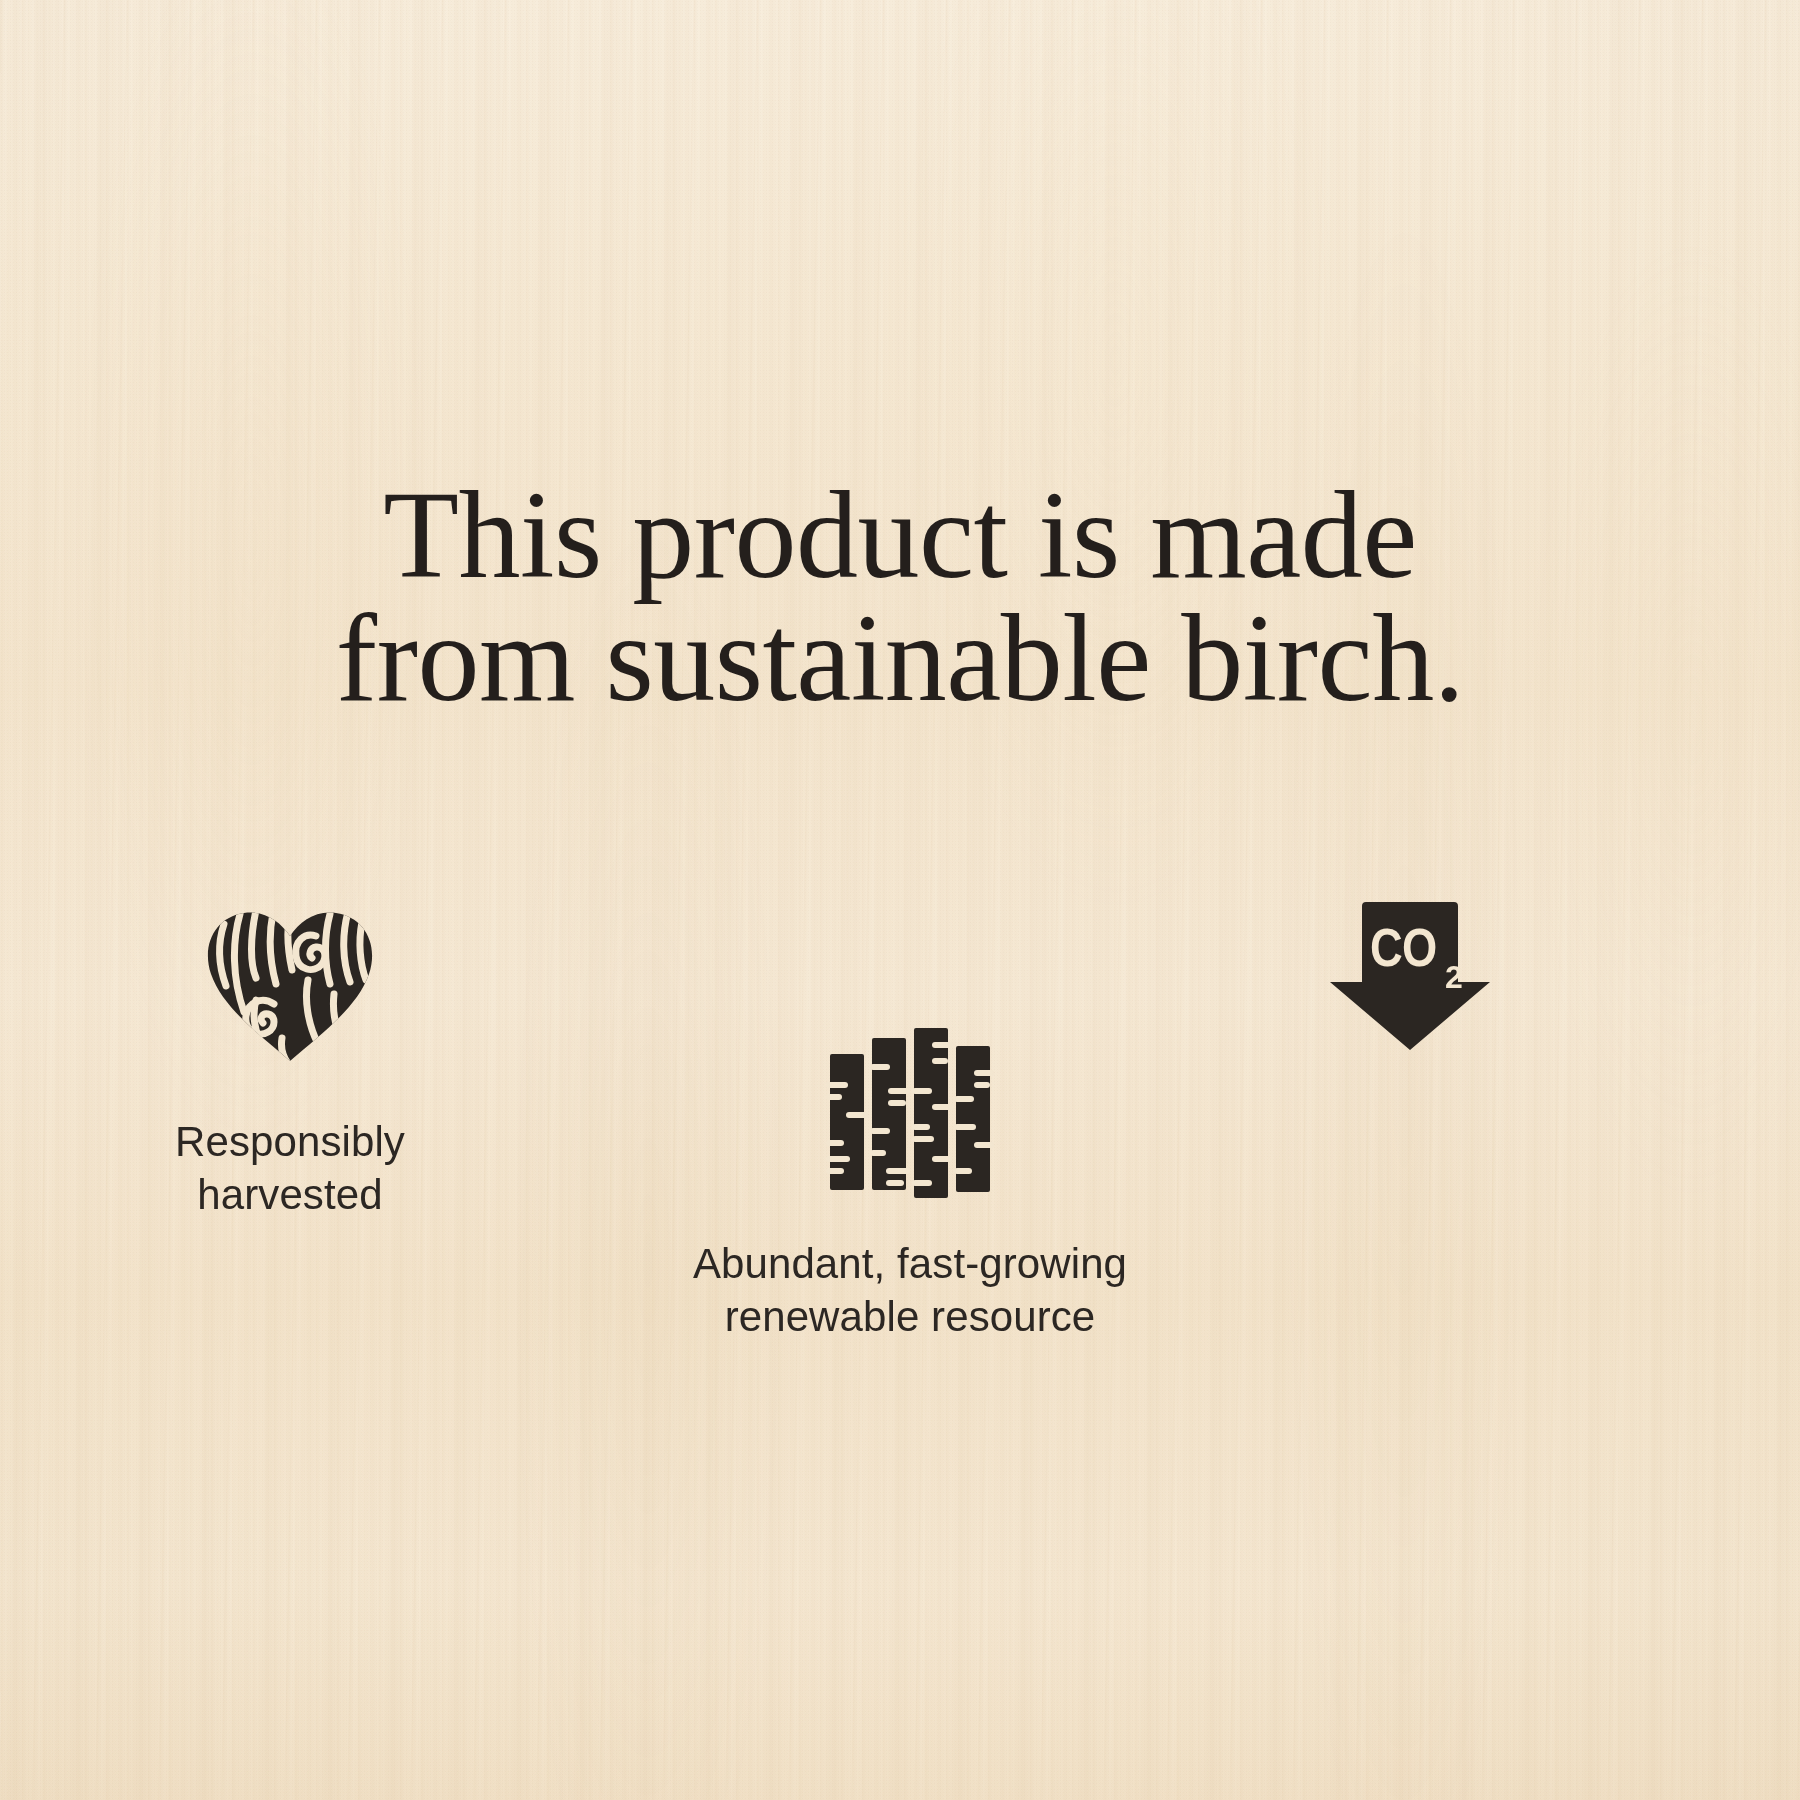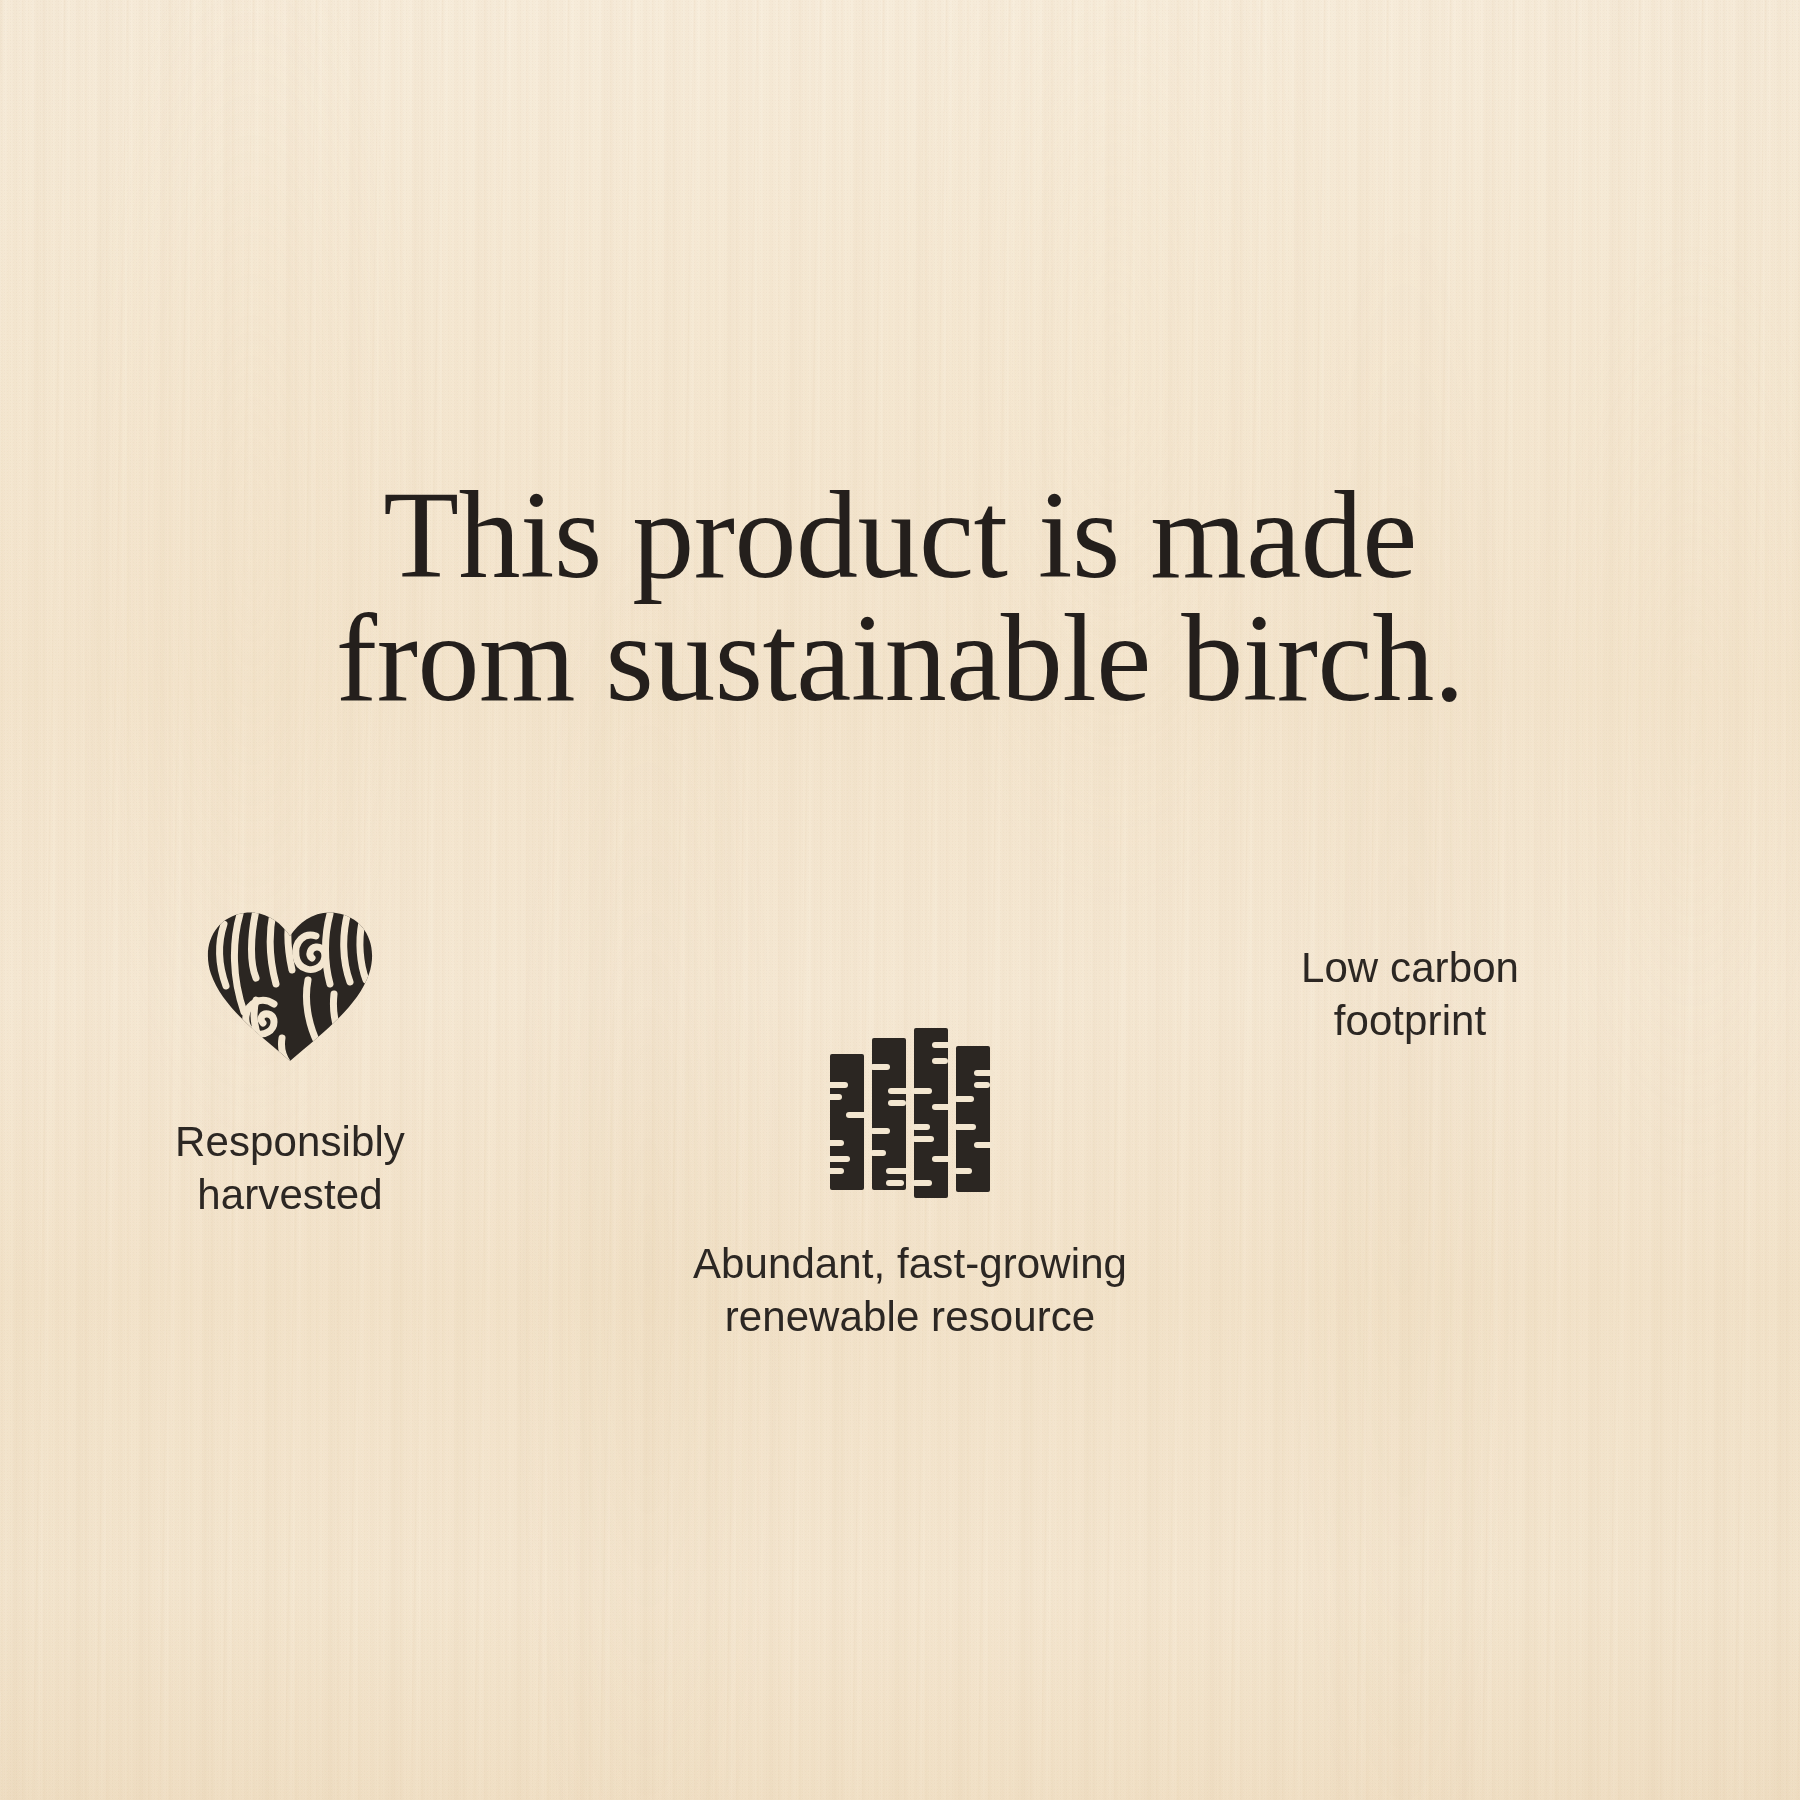--- a/index.html
+++ b/index.html
@@ -275,18 +275,23 @@
             <rect x="148" y="114" width="20" height="6" rx="3"></rect>
             <rect x="128" y="140" width="18" height="6" rx="3"></rect>
           </g>
         </svg>
       </span>
       <span class="feature-label">Abundant, fast-growing
 renewable resource</span>
     </div>
 
     <div class="feature feature-carbon">
-      <span class="feature-label">Low carbon
-footprint</span>
+      <span class="feature-icon">
+        <svg class="ico" viewBox="0 0 168 152" width="168" height="152" aria-hidden="true">
+          <path d="M40 2 H128 A4 4 0 0 1 132 6 V82 H164 L84 150 L4 82 H36 V6 A4 4 0 0 1 40 2 Z" fill="#2b2622"></path>
+          <text x="78" y="66" font-family="'Liberation Sans', sans-serif" font-size="54" font-weight="700" letter-spacing="-1" text-anchor="middle" fill="#f3e6d0" transform="scale(0.84 1) translate(14 0)">CO</text>
+          <text x="128" y="88" font-family="'Liberation Sans', sans-serif" font-size="32" font-weight="700" text-anchor="middle" fill="#f3e6d0">2</text>
+        </svg>
+      </span>
     </div>
 
   </div>
 </div>
 
 </body></html>

